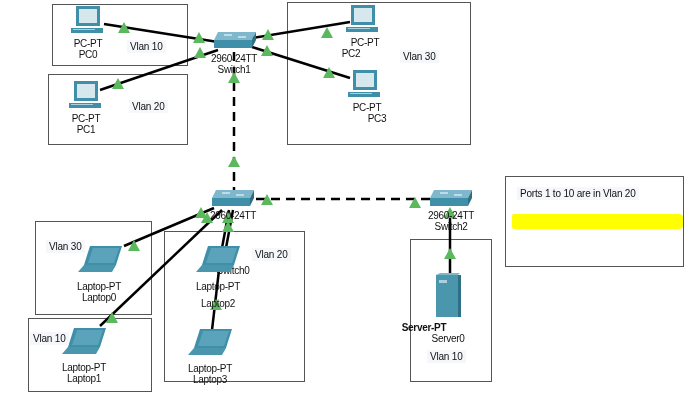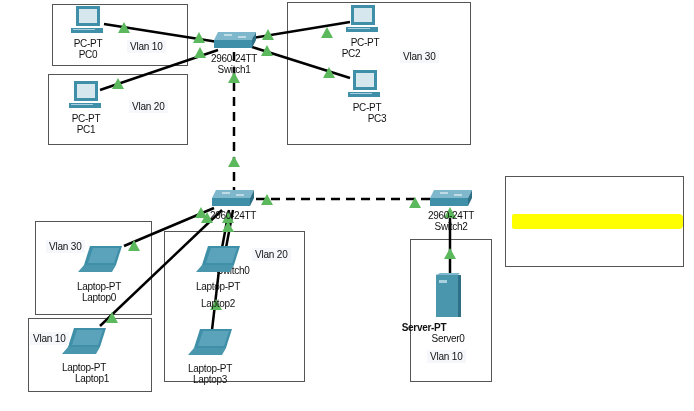--- a/index.html
+++ b/index.html
@@ -156,21 +156,21 @@
   <div class="lbl" style="left:99px;top:292px;">Laptop0</div>
 
   <div class="dev" style="left:60px;top:327px;">
     <svg width="48" height="30">
         <polygon points="14,1 46,1 40,20 8,20" fill="#3f8fa8"></polygon>
         <polygon points="17,3 43,3 38,18 12,18" fill="#5aa3bb"></polygon>
         <polygon points="8,20 40,20 36,27 2,27" fill="#4a96ad"></polygon>
       </svg>
   </div>
   <div class="lbl" style="left:84px;top:362px;">Laptop-PT</div>
-  <div class="lbl" style="left:92px;top:373px;">Laptop1</div>
+  <div class="lbl" style="left:84px;top:373px;">Laptop1</div>
 
   <div class="dev" style="left:194px;top:245px;">
     <svg width="48" height="30">
         <polygon points="14,1 46,1 40,20 8,20" fill="#3f8fa8"></polygon>
         <polygon points="17,3 43,3 38,18 12,18" fill="#5aa3bb"></polygon>
         <polygon points="8,20 40,20 36,27 2,27" fill="#4a96ad"></polygon>
       </svg>
   </div>
   <div class="lbl" style="left:218px;top:281px;">Laptop-PT</div>
   <div class="lbl" style="left:218px;top:298px;">Laptop2</div>
@@ -197,14 +197,15 @@
   <div class="lbl" style="left:448px;top:333px;">Server0</div>
 
   <div class="note" style="left:127px;top:40px;">Vlan 10</div>
   <div class="note" style="left:129px;top:100px;">Vlan 20</div>
   <div class="note" style="left:400px;top:50px;">Vlan 30</div>
   <div class="note" style="left:46px;top:240px;">Vlan 30</div>
   <div class="note" style="left:30px;top:332px;">Vlan 10</div>
   <div class="note" style="left:252px;top:248px;">Vlan 20</div>
   <div class="note" style="left:427px;top:350px;">Vlan 10</div>
 
+  <div class="note" style="left:517px;top:187px;">Ports 1 to 10 are in Vlan 20</div>
   <div style="position:absolute;left:512px;top:214px;width:171px;height:15px;background:#ffff00;border-radius:2px 4px 4px 2px;"></div>
 </div>
 
 </body></html>

